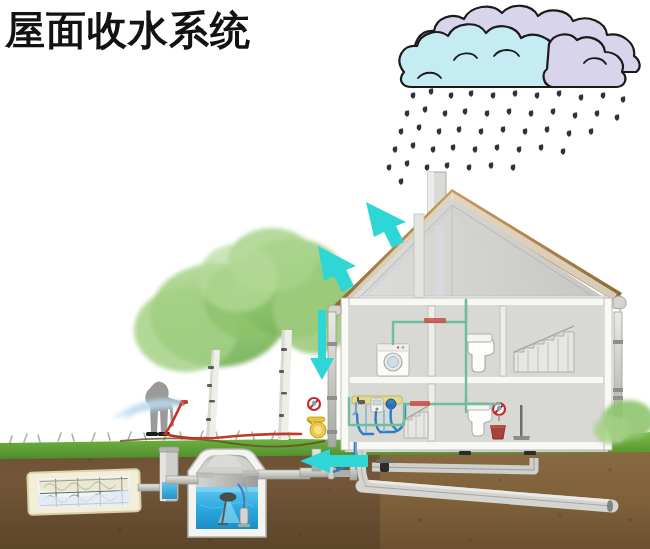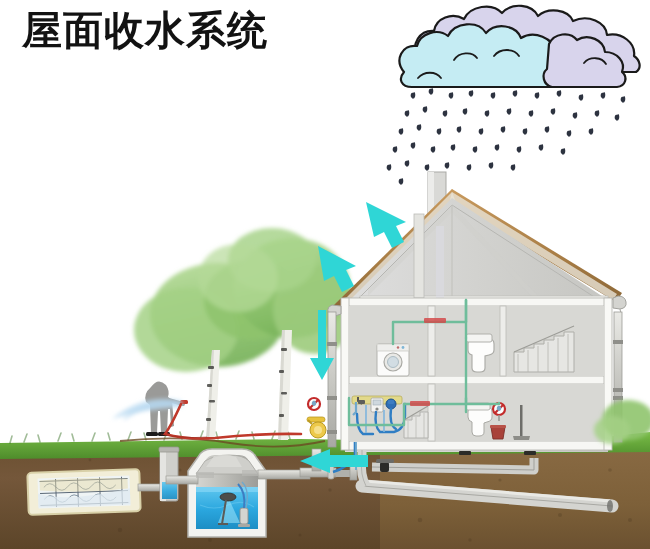--- a/index.html
+++ b/index.html
@@ -1,20 +1,20 @@
 <!DOCTYPE html>
 <html><head>
 <meta charset="utf-8">
 <style>
   html,body{margin:0;padding:0;background:#ffffff;}
   body{width:650px;height:549px;overflow:hidden;
        font-family:"Liberation Sans","DejaVu Sans",sans-serif;}
   #stage{position:relative;width:650px;height:549px;background:#ffffff;}
   #scene{position:absolute;inset:0;}
-  #title{position:absolute;left:22px;top:8px;font-size:40px;line-height:44px;
+  #title{position:absolute;left:5px;top:8px;font-size:40px;line-height:44px;
          font-weight:700;color:#121212;letter-spacing:1px;
          font-family:"DejaVu Sans","Liberation Sans",sans-serif;white-space:nowrap;}
 </style>
 </head>
 <body>
 
 <div id="stage">
 
   <svg id="scene" viewBox="0 0 650 549" width="650" height="549">
     <defs>

